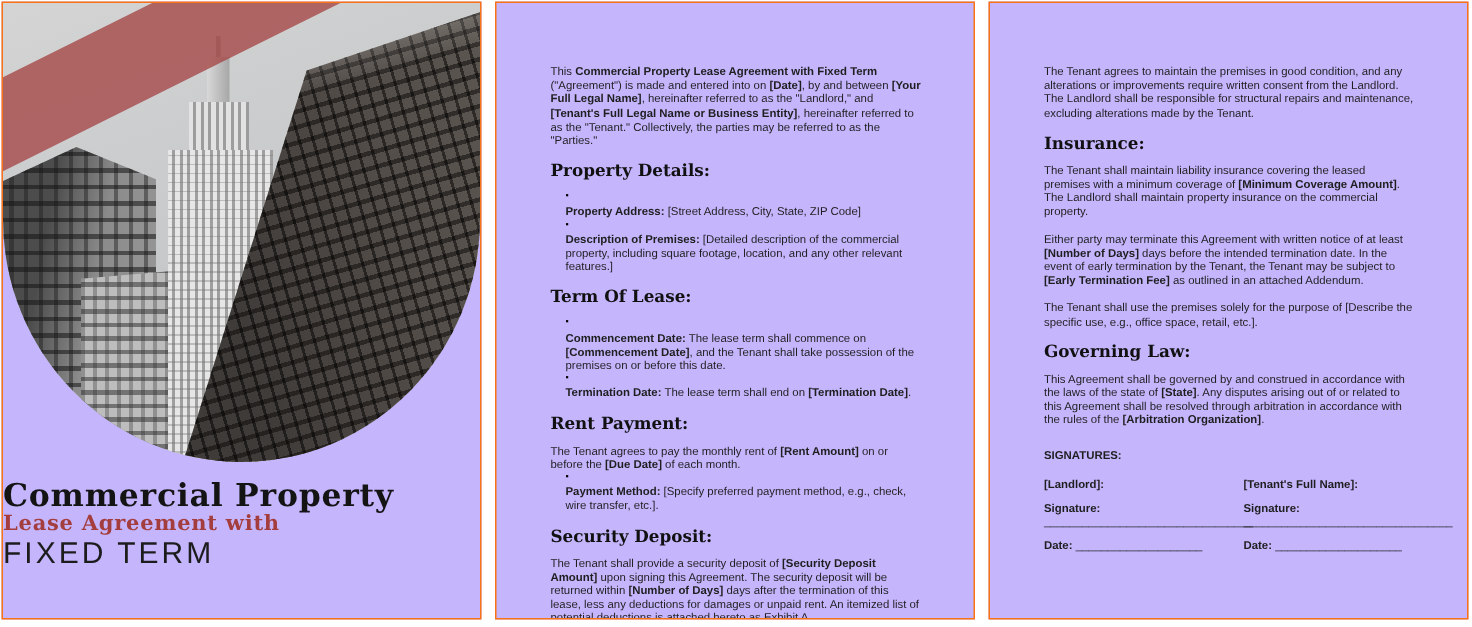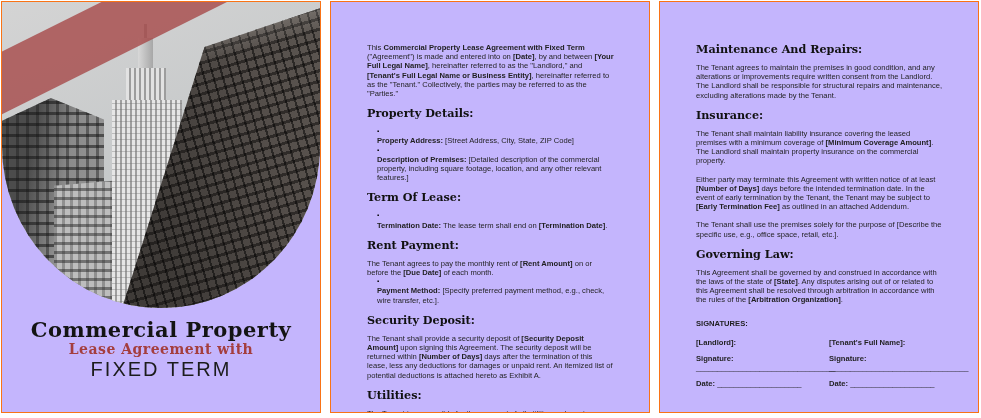--- a/index.html
+++ b/index.html
@@ -53,21 +53,21 @@
       repeating-linear-gradient(74deg, rgba(0,0,0,.5) 0 2px, transparent 2px 9px),
       repeating-linear-gradient(-16deg, rgba(15,13,12,.55) 0 3px, transparent 3px 10px),
       linear-gradient(74deg,#3f3b38 0 30%,#544e4a 70%,#5d5752 100%);
     clip-path:polygon(49% 14.7%,100% 0.7%,100% 100%,16% 100%);
   }
   .stripe{
     position:absolute;left:-55px;top:77px;width:460px;height:56px;
     transform:rotate(-26.5deg);transform-origin:0 0;
     background:rgba(166,72,72,0.8);
   }
-  .cover-title{margin-top:11px;text-align:center;line-height:1;}
+  .cover-title{margin-top:11px;line-height:1;}
   .cover-title .t1{
     font-family:"DejaVu Serif",serif;font-weight:bold;font-size:21px;
     letter-spacing:.5px;color:#141414;margin-bottom:2px;
   }
   .cover-title .t2{
     font-family:"DejaVu Serif",serif;font-weight:bold;font-size:14px;
     letter-spacing:.5px;color:#a43e3e;margin-bottom:3px;
   }
   .cover-title .t3{
     font-family:Liberation Sans, sans-serif;font-weight:normal;font-size:20px;
@@ -129,39 +129,42 @@
           <span class="bullet">▪</span>
           <span class="li-text"><span class="b">Property Address:</span><span> [Street Address, City, State, ZIP Code]</span></span>
         </div>
         <div class="doc-li">
           <span class="bullet">▪</span>
           <span class="li-text"><span class="b">Description of Premises:</span><span> [Detailed description of the commercial property, including square footage, location, and any other relevant features.]</span></span>
         </div>
         <div class="doc-h">Term Of Lease:</div>
         <div class="doc-li">
           <span class="bullet">▪</span>
+          <span class="li-text"><span class="b">Commencement Date:</span><span> The lease term shall commence on </span><span class="b">[Commencement Date]</span><span>, and the Tenant shall take possession of the premises on or before this date.</span></span>
+        </div>
+        <div class="doc-li">
+          <span class="bullet">▪</span>
           <span class="li-text"><span class="b">Termination Date:</span><span> The lease term shall end on </span><span class="b">[Termination Date]</span><span>.</span></span>
         </div>
         <div class="doc-h">Rent Payment:</div>
         <div class="doc-p"><span>The Tenant agrees to pay the monthly rent of </span><span class="b">[Rent Amount]</span><span> on or before the </span><span class="b">[Due Date]</span><span> of each month.</span></div>
         <div class="doc-li">
           <span class="bullet">▪</span>
           <span class="li-text"><span class="b">Payment Method:</span><span> [Specify preferred payment method, e.g., check, wire transfer, etc.].</span></span>
         </div>
         <div class="doc-h">Security Deposit:</div>
         <div class="doc-p"><span>The Tenant shall provide a security deposit of </span><span class="b">[Security Deposit Amount]</span><span> upon signing this Agreement. The security deposit will be returned within </span><span class="b">[Number of Days]</span><span> days after the termination of this lease, less any deductions for damages or unpaid rent. An itemized list of potential deductions is attached hereto as Exhibit A.</span></div>
         <div class="doc-h">Utilities:</div>
         <div class="doc-p"><span>The Tenant is responsible for the payment of all utilities and services associated with the commercial property, including but not limited to electricity, water, gas, trash removal, and internet.</span></div>
       </div>
   </div>
 
   <div class="page">
     <div class="doc">
       <div>
-          <div class="doc-h">Maintenance And Repairs:</div>
           <div class="doc-p"><span>The Tenant agrees to maintain the premises in good condition, and any alterations or improvements require written consent from the Landlord. The Landlord shall be responsible for structural repairs and maintenance, excluding alterations made by the Tenant.</span></div>
           <div class="doc-h">Insurance:</div>
           <div class="doc-p"><span>The Tenant shall maintain liability insurance covering the leased premises with a minimum coverage of </span><span class="b">[Minimum Coverage Amount]</span><span>. The Landlord shall maintain property insurance on the commercial property.</span></div>
           <div class="doc-p"><span>Either party may terminate this Agreement with written notice of at least </span><span class="b">[Number of Days]</span><span> days before the intended termination date. In the event of early termination by the Tenant, the Tenant may be subject to </span><span class="b">[Early Termination Fee]</span><span> as outlined in an attached Addendum.</span></div>
           <div class="doc-p"><span>The Tenant shall use the premises solely for the purpose of [Describe the specific use, e.g., office space, retail, etc.].</span></div>
           <div class="doc-h">Governing Law:</div>
           <div class="doc-p"><span>This Agreement shall be governed by and construed in accordance with the laws of the state of </span><span class="b">[State]</span><span>. Any disputes arising out of or related to this Agreement shall be resolved through arbitration in accordance with the rules of the </span><span class="b">[Arbitration Organization]</span><span>.</span></div>
         </div>
 
       <div class="sig-heading">SIGNATURES:</div>

